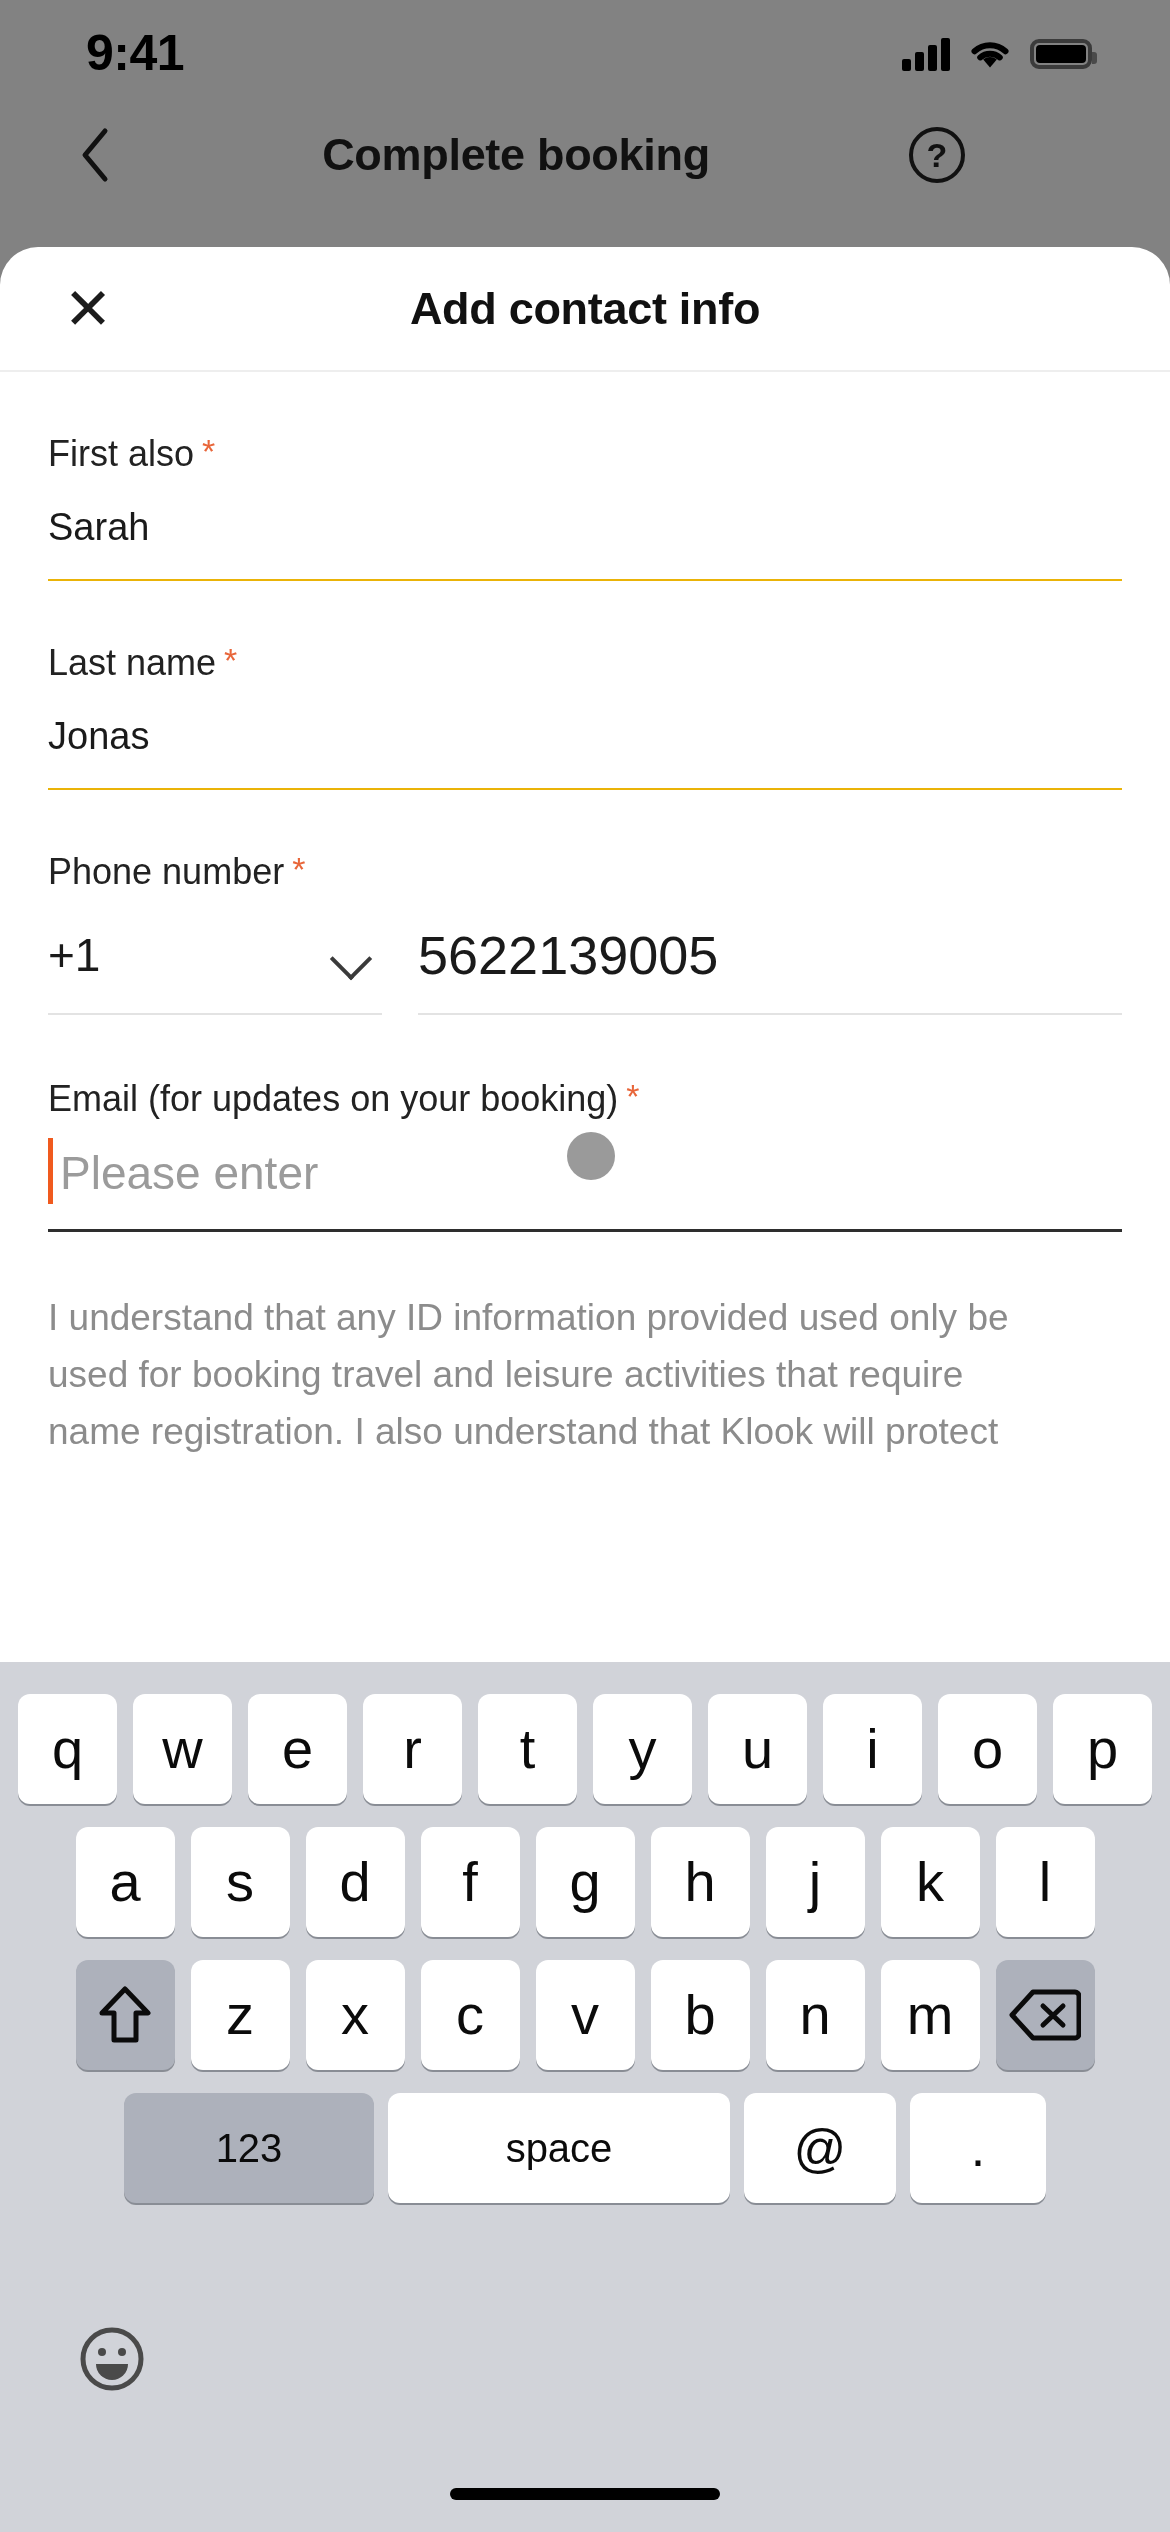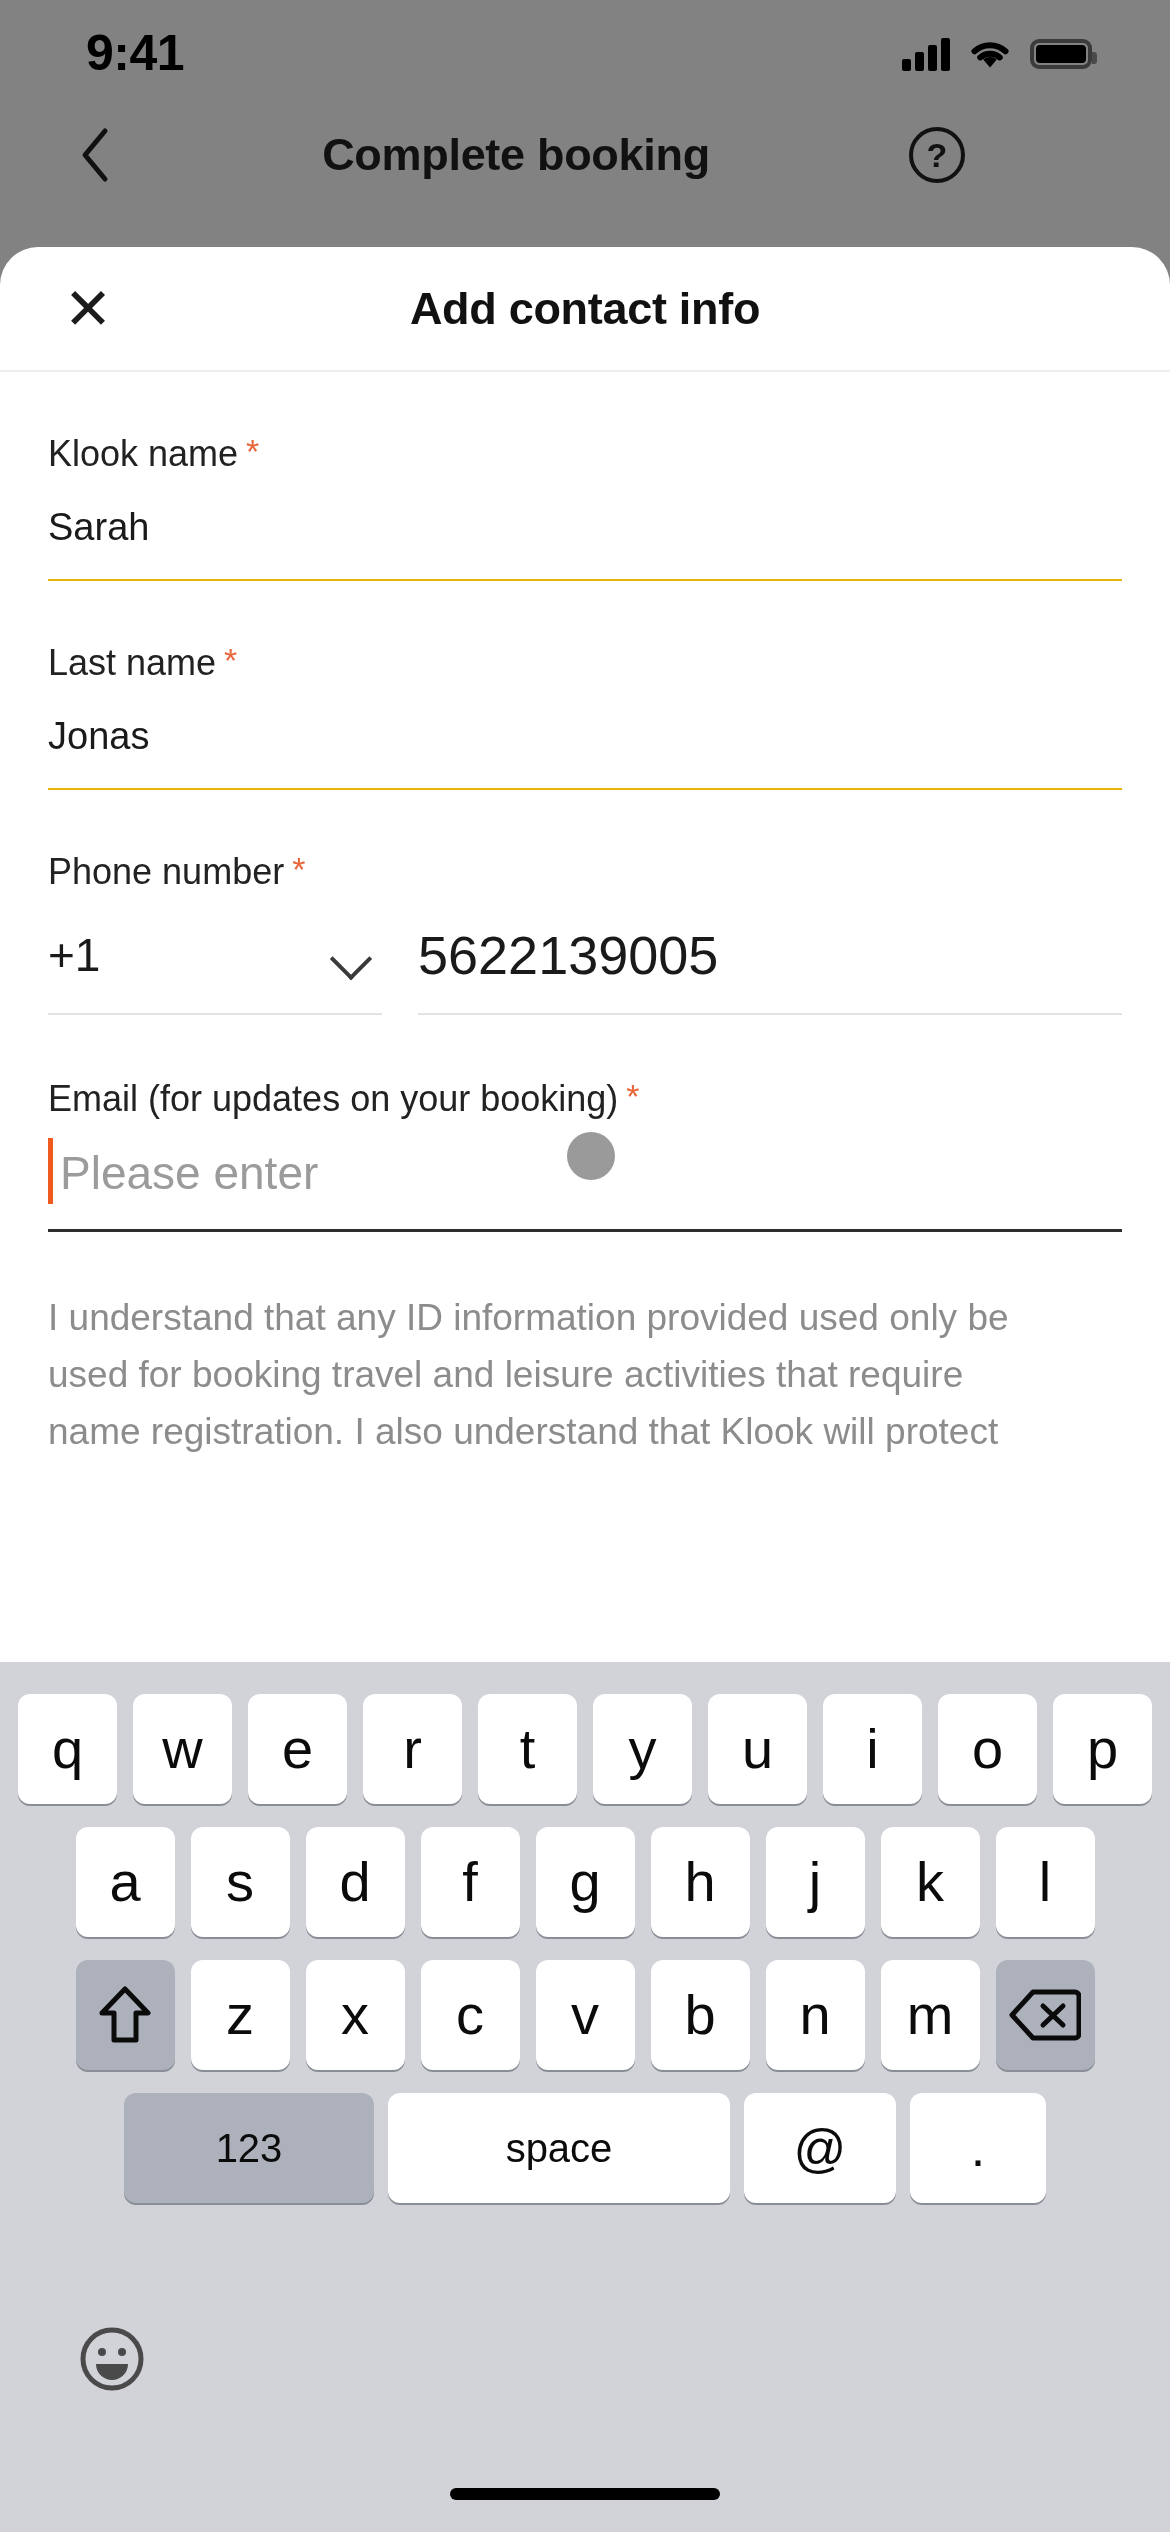--- a/index.html
+++ b/index.html
@@ -373,21 +373,21 @@
 
     <div class="sheet-header">
       <div class="sheet-close">✕</div>
       <div class="sheet-title">Add contact info</div>
     </div>
 
     <div class="form">
 
       <div class="field">
         <div class="field-label">
-          <span>Klook name</span>
+          <span>First also</span>
           <span class="req">*</span>
         </div>
         <div class="field-input">Sarah</div>
       </div>
 
       <div class="field">
         <div class="field-label">
           <span>Last name</span>
           <span class="req">*</span>
         </div>

